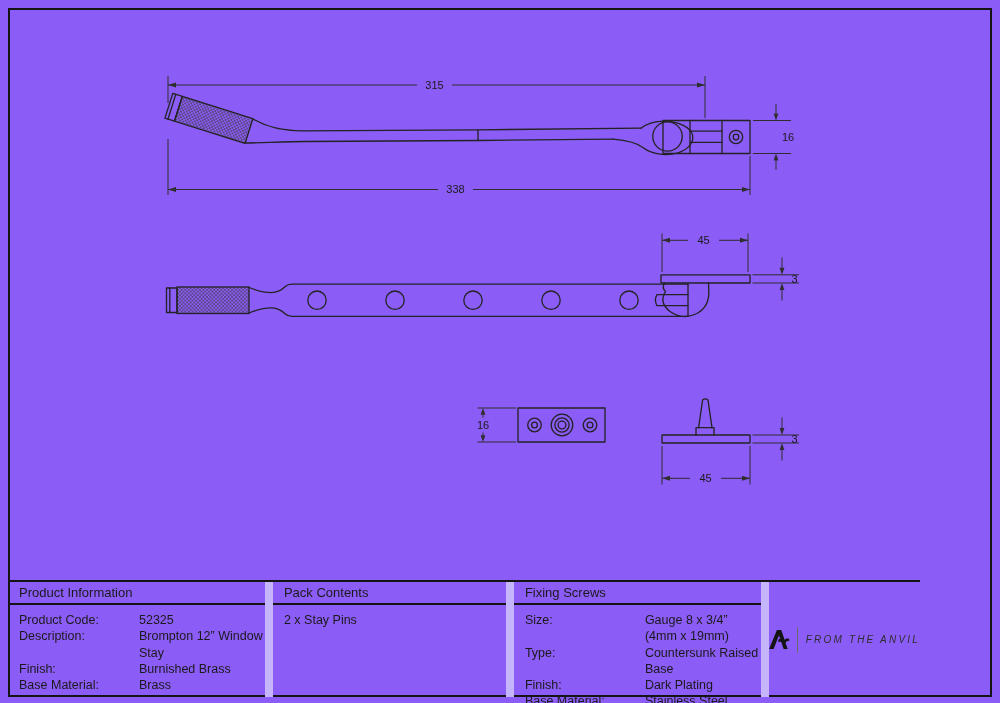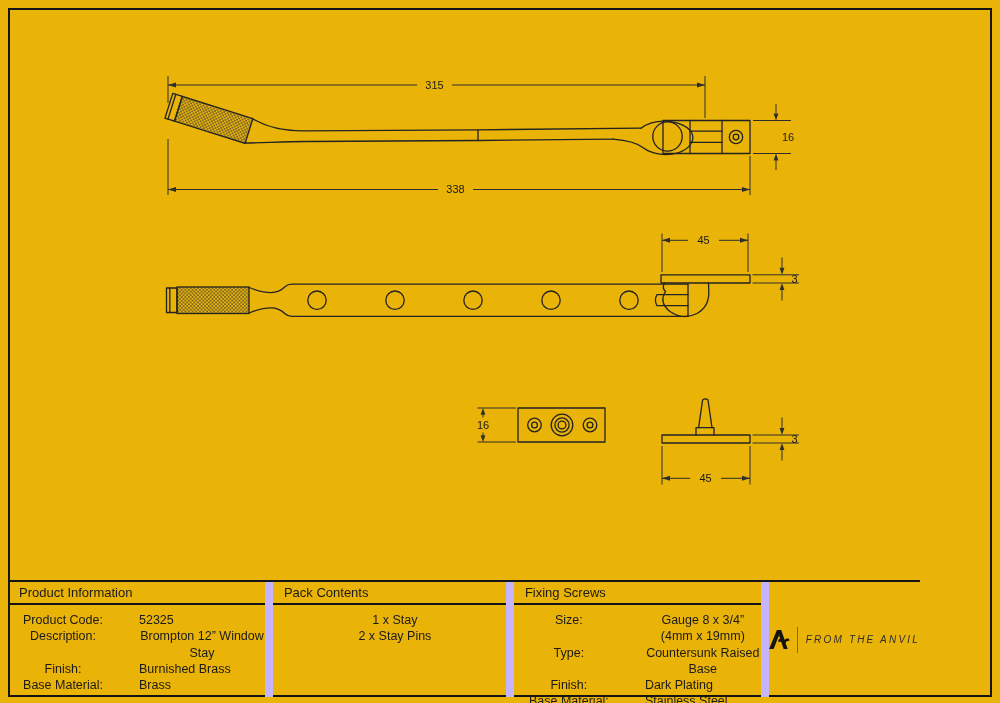--- a/index.html
+++ b/index.html
@@ -1,26 +1,26 @@
 <!DOCTYPE html>
 <html><head>
 <meta charset="utf-8">
 <style>
   html,body{margin:0;padding:0;background:#ffffff;}
-  .page{position:relative;width:1000px;height:703px;background:#eab308;
+  .page{position:relative;width:1000px;height:703px;background:#8b5cf6;
         font-family:"Liberation Sans",sans-serif;color:#1a1a1a;overflow:hidden;}
   .outer-border{position:absolute;left:8px;top:8px;width:984px;height:689px;
         border:2px solid #141414;box-sizing:border-box;}
   .drawing-svg{position:absolute;left:8px;top:8px;width:984px;height:545px;}
 
   .note-row{position:absolute;left:8px;top:553px;width:984px;height:27px;
         border-top:2px solid #141414;box-sizing:border-box;
         display:flex;align-items:center;padding-left:12px;font-size:12.5px;}
   .spec-table{position:absolute;left:8px;top:580px;width:912px;height:117px;
-        border-top:2px solid #141414;box-sizing:border-box;display:flex;text-align:center;}
+        border-top:2px solid #141414;box-sizing:border-box;display:flex;}
   .col{box-sizing:border-box;}
   .col + .col{border-left:8px solid #c4b5fd;}
   .col1{width:279px;}
   .col2{width:261px;}
   .col3{width:276px;}
   .col4{flex:1;display:flex;align-items:center;justify-content:center;}
   .col-header{height:23px;border-bottom:2px solid #141414;box-sizing:border-box;
         display:flex;align-items:center;padding-left:11px;font-size:13px;}
   .col-body{padding:7px 0 0 11px;font-size:12.5px;line-height:16.3px;}
   .kv{display:flex;gap:32px;}
@@ -223,21 +223,20 @@
         <div class="kv">
           <span class="k">Base Material:</span>
           <span class="v">Brass</span>
         </div>
       </div>
     </div>
 
     <div class="col col2">
       <div class="col-header">Pack Contents</div>
       <div class="col-body">
-        <div>1 x Stay</div>
         <div>2 x Stay Pins</div>
       </div>
     </div>
 
     <div class="col col3">
       <div class="col-header">Fixing Screws</div>
       <div class="col-body">
         <div class="kv">
           <span class="k">Size:</span>
           <span class="v">Gauge 8 x 3/4” (4mm x 19mm)</span>

